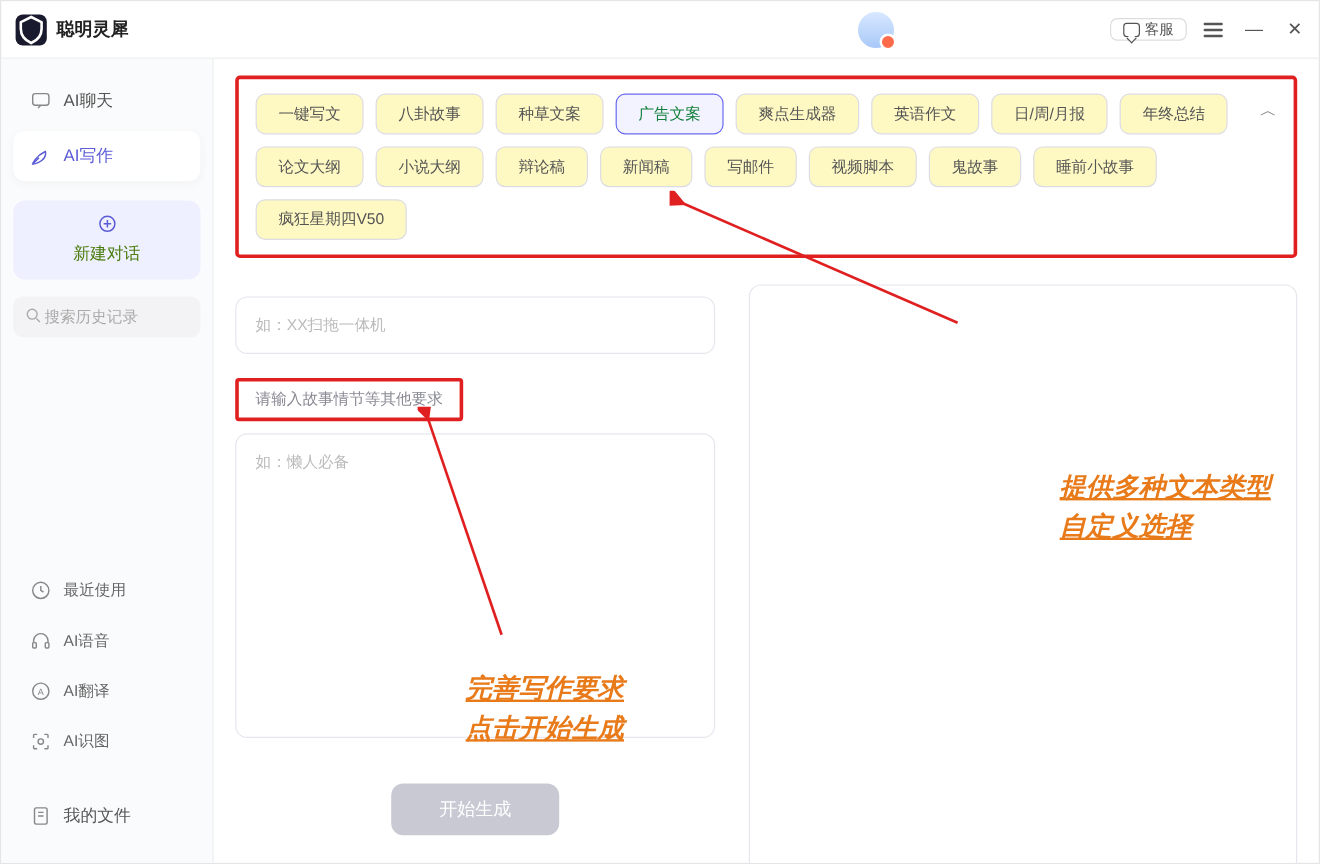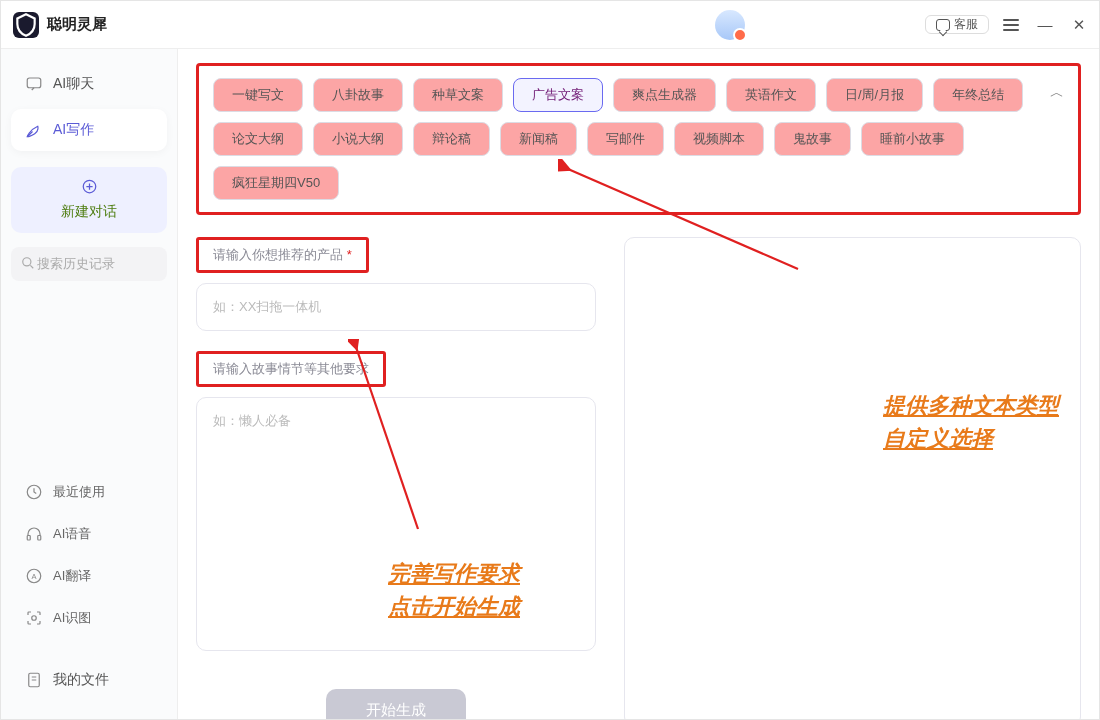--- a/index.html
+++ b/index.html
@@ -24,22 +24,22 @@
   .nav-item.active { background: #fff; color: #5b5bd6; font-weight: 500; box-shadow: 0 2px 8px rgba(0,0,0,0.04); }
   .nav-icon { width: 18px; height: 18px; display: inline-flex; align-items: center; justify-content: center; }
   .nav-icon svg { width: 18px; height: 18px; }
   .new-chat { margin: 12px 0 14px; background: #eef0ff; color: #4d7c0f; border-radius: 10px; padding: 12px 14px; display: flex; align-items: center; justify-content: flex-start; gap: 6px; font-size: 14px; cursor: pointer; flex-direction: column; }
   .searchbox { display: flex; align-items: center; gap: 2px; background: #f3f3f5; border-radius: 8px; padding: 8px 10px; color: #aaa; font-size: 13px; }
   .sb-spacer { flex: 1; }
   .sub-nav { margin-top: 10px; margin-bottom: 8px; }
   .sub-nav .nav-item { padding: 10px 14px; font-size: 13px; color: #666; }
   .main { flex: 1; padding: 14px 18px; position: relative; overflow: hidden; }
   .pills-wrap { border: 3px solid #e02020; border-radius: 4px; padding: 12px 44px 12px 14px; display: flex; flex-wrap: wrap; gap: 10px; position: relative; background: #fff; }
-  .pill { border: 1px solid #dcdce4; border-radius: 8px; padding: 7px 18px; font-size: 13px; color: #555; cursor: pointer; background: #fca5a5; white-space: nowrap; }
-  .pill.selected { border-color: #6a6af0; color: #701a75; background: #f3f3ff; }
+  .pill { border: 1px solid #dcdce4; border-radius: 8px; padding: 7px 18px; font-size: 13px; color: #555; cursor: pointer; background: #fef9c3; white-space: nowrap; }
+  .pill.selected { border-color: #6a6af0; color: #15803d; background: #f3f3ff; }
   .chev { position: absolute; right: 14px; top: 18px; color: #888; font-size: 14px; }
   .forms-row { display: flex; gap: 28px; margin-top: 22px; align-items: flex-start; }
   .form-col { width: 400px; display: flex; flex-direction: column; gap: 20px; }
   .field-label-box { border: 3px solid #e02020; border-radius: 3px; display: inline-block; padding: 6px 14px; font-size: 13px; color: #8a8a95; width: fit-content; background: #fff; }
   .req { color: #e02020; }
   .input { border: 1px solid #e6e6ee; border-radius: 10px; padding: 14px 16px; font-size: 13px; color: #bbb; background: #fff; }
   .textarea { border: 1px solid #e6e6ee; border-radius: 10px; padding: 14px 16px; font-size: 13px; color: #bbb; background: #fff; height: 254px; }
   .right-col { flex: 1; border: 1px solid #e6e6ee; border-radius: 10px; height: 490px; background: #fff; }
   .gen-btn { margin: 18px auto 0; width: 140px; padding: 12px 0; text-align: center; background: #c9c9d4; color: #fff; border-radius: 10px; font-size: 15px; cursor: pointer; }
   .annot { position: absolute; font-family: "SimHei","Microsoft YaHei"; font-weight: 900; font-style: italic; color: #e87a1a; text-decoration: underline; font-size: 22px; line-height: 1.5; pointer-events: none; }
@@ -180,24 +180,20 @@
           <div class="pill">写邮件</div>
           <div class="pill">视频脚本</div>
           <div class="pill">鬼故事</div>
           <div class="pill">睡前小故事</div>
           <div class="pill">疯狂星期四V50</div>
         </div>
 
       <div class="forms-row">
         <div class="form-col">
           <div>
-            <div class="field-label-box">
-              <span>请输入你想推荐的产品</span>
-              <span class="req"> *</span>
-            </div>
             <div style="height:10px"></div>
             <div class="input">
               <span>如：XX扫拖一体机</span>
             </div>
           </div>
           <div>
             <div class="field-label-box">
               <span>请输入故事情节等其他要求</span>
             </div>
             <div style="height:10px"></div>

